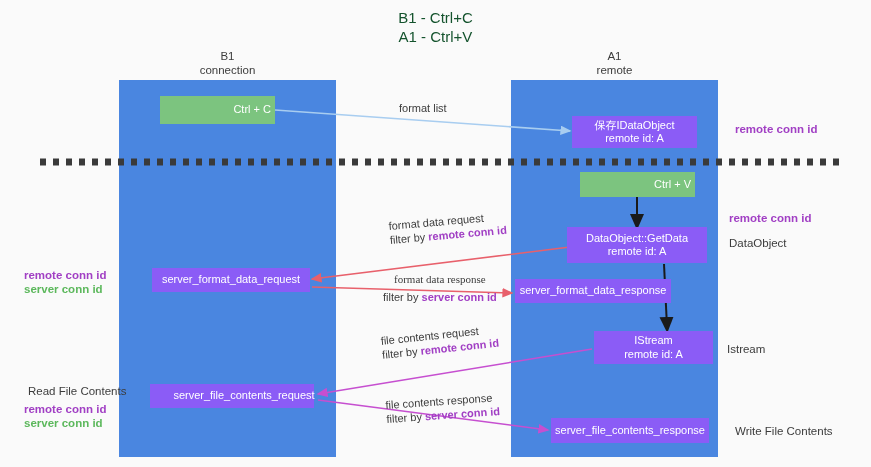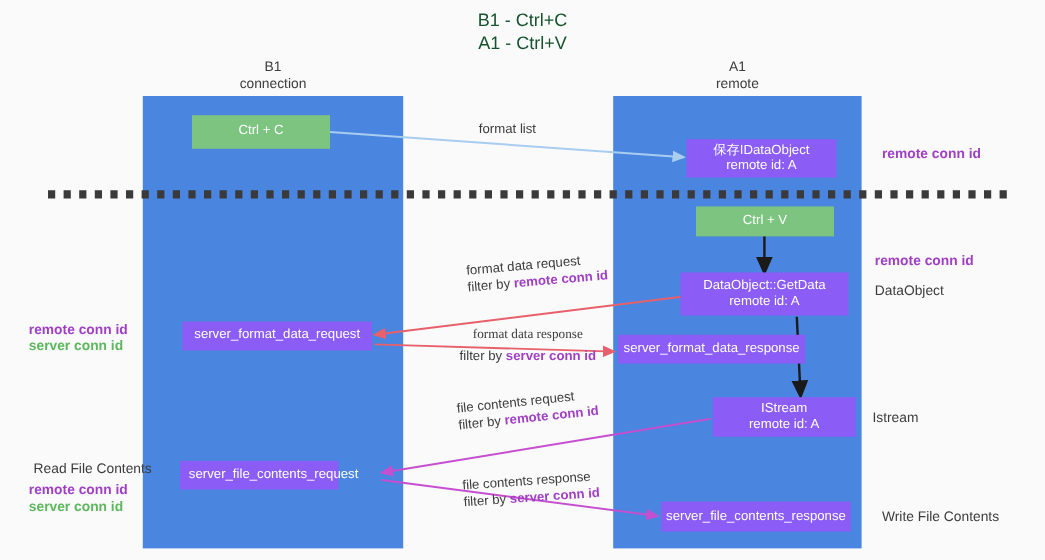--- a/index.html
+++ b/index.html
@@ -30,21 +30,21 @@
 
   
   .box{
     box-sizing:border-box;
     display:flex;flex-direction:column;
     align-items:center;justify-content:center;
     color:#ffffff;font-size:11px;line-height:13.5px;
     text-align:center;
     padding:2px 4px;
   }
-  .box.green{background:#7cc47f;}
+  .box.green{background:#7cc47f;align-items:flex-end;}
   .box.orange{background:#8b5cf6;}
   .box .l2{display:block;}
 
   
   .note{font-size:11.5px;line-height:14px;}
   .note .rc{color:#a13fc4;font-weight:bold;}
   .note .sc{color:#5cb85c;font-weight:bold;}
   .note .plain{color:#3c3c3c;}
 
   
@@ -136,21 +136,21 @@
 
   <div class="abs box orange" style="left:515px;top:279px;width:156px;height:24px;">
     <span>server_format_data_response</span>
   </div>
 
   <div class="abs box orange" style="left:594px;top:331px;width:119px;height:33px;">
     <span>IStream</span>
     <span class="l2">remote id: A</span>
   </div>
 
-  <div class="abs box orange" style="left:150px;top:384px;width:132px;height:24px;padding-left:28px;">
+  <div class="abs box orange" style="left:150px;top:384px;width:164px;height:24px;padding-left:28px;">
     <span>server_file_contents_request</span>
   </div>
 
   <div class="abs box orange" style="left:551px;top:418px;width:158px;height:25px;">
     <span>server_file_contents_response</span>
   </div>
 
   <div class="abs edge-lbl" style="left:399px;top:101px;">
     <span>format list</span>
   </div>

